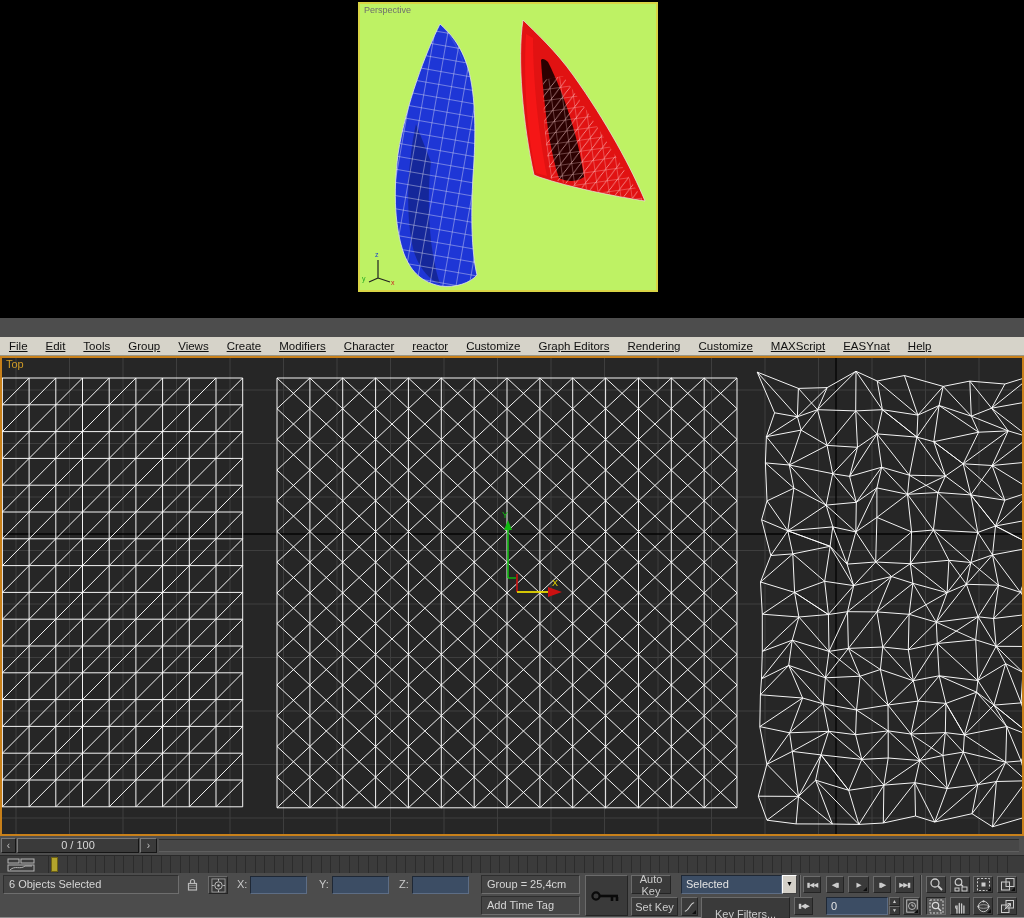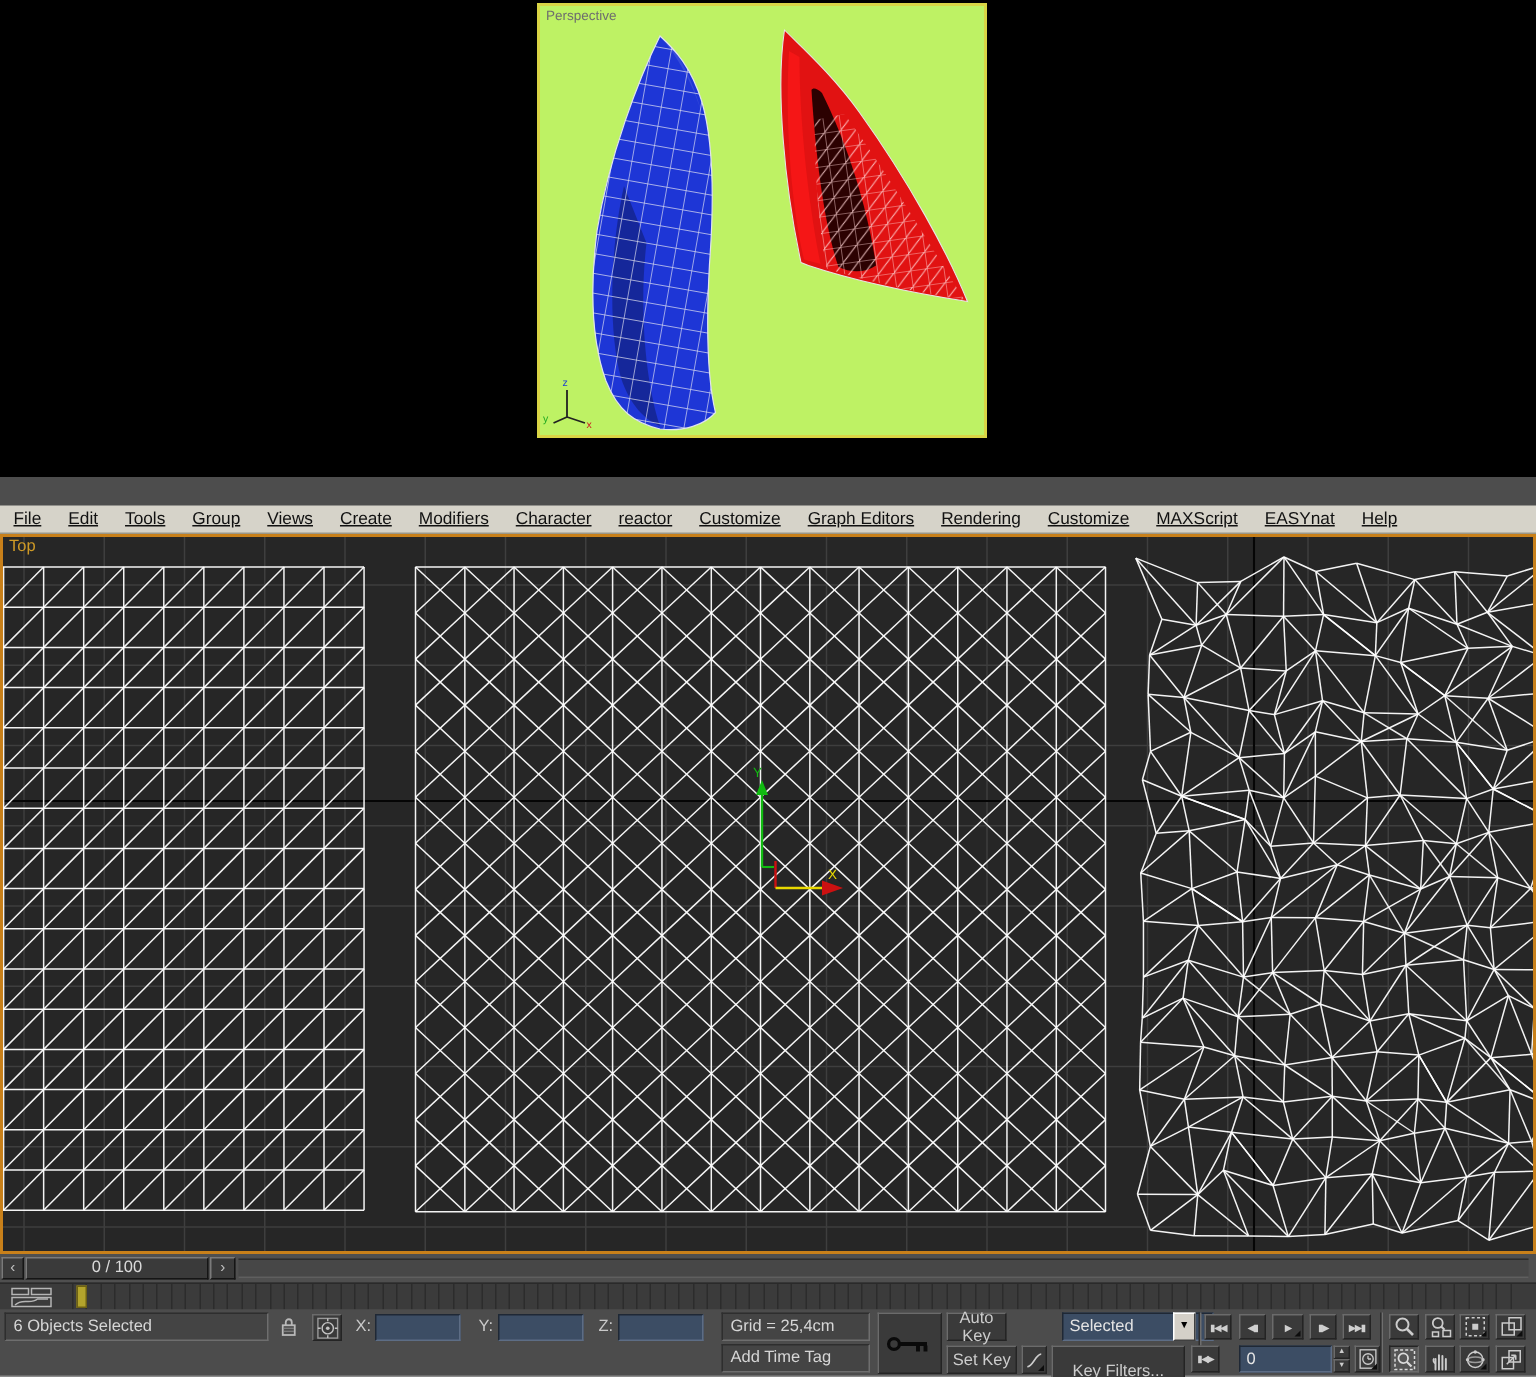--- a/index.html
+++ b/index.html
@@ -1465,31 +1465,31 @@
           <circle cx="8" cy="8" r="1.3" fill="#c4c4c4"></circle>
           <path d="M8,1V3 M8,13V15 M1,8H3 M13,8H15" stroke="#c4c4c4"></path>
         </svg>
       </span>
       <span class="slabel" style="left:237px;top:5px;">X:</span>
       <span class="field" style="left:250px;top:3px;width:57px;height:18px;"></span>
       <span class="slabel" style="left:319px;top:5px;">Y:</span>
       <span class="field" style="left:332px;top:3px;width:57px;height:18px;"></span>
       <span class="slabel" style="left:399px;top:5px;">Z:</span>
       <span class="field" style="left:412px;top:3px;width:57px;height:18px;"></span>
-      <span class="panel" style="left:481px;top:2px;width:99px;height:19px;">Grid = 25,4cm</span>
+      <span class="panel" style="left:481px;top:2px;width:99px;height:19px;">Group = 25,4cm</span>
 
       <span class="rbtn" style="left:585px;top:2px;width:43px;height:41px;">
         <svg width="34" height="18" viewBox="0 0 34 18">
           <circle cx="6" cy="9" r="3.6" fill="none" stroke="#0a0a0a" stroke-width="2.2"></circle>
           <path d="M9.8,9 H28" stroke="#0a0a0a" stroke-width="2.6"></path>
           <path d="M22,10 v4 M27,10 v4" stroke="#0a0a0a" stroke-width="2.6"></path>
         </svg>
       </span>
       <span class="rbtn" style="left:631px;top:2px;width:40px;height:19px;">Auto Key</span>
-      <span class="field" style="left:681px;top:2px;width:101px;height:19px;margin-left:27px;">Selected</span>
+      <span class="field" style="left:681px;top:2px;width:101px;height:19px;">Selected</span>
       <span class="combo-arrow" style="left:782px;top:2px;width:15px;height:19px;">▼</span>
 
       <span class="vsep" style="left:799px;"></span>
       <span class="rbtn glyph" style="left:803px;top:3px;width:18px;height:17px;">▮◀◀</span>
       <span class="rbtn glyph" style="left:826px;top:3px;width:18px;height:17px;">◀▮</span>
       <span class="rbtn glyph flyout" style="left:848px;top:3px;width:21px;height:17px;">▶</span>
       <span class="rbtn glyph" style="left:873px;top:3px;width:18px;height:17px;">▮▶</span>
       <span class="rbtn glyph" style="left:895px;top:3px;width:19px;height:17px;">▶▶▮</span>
 
       <span class="vsep" style="left:920px;"></span>

